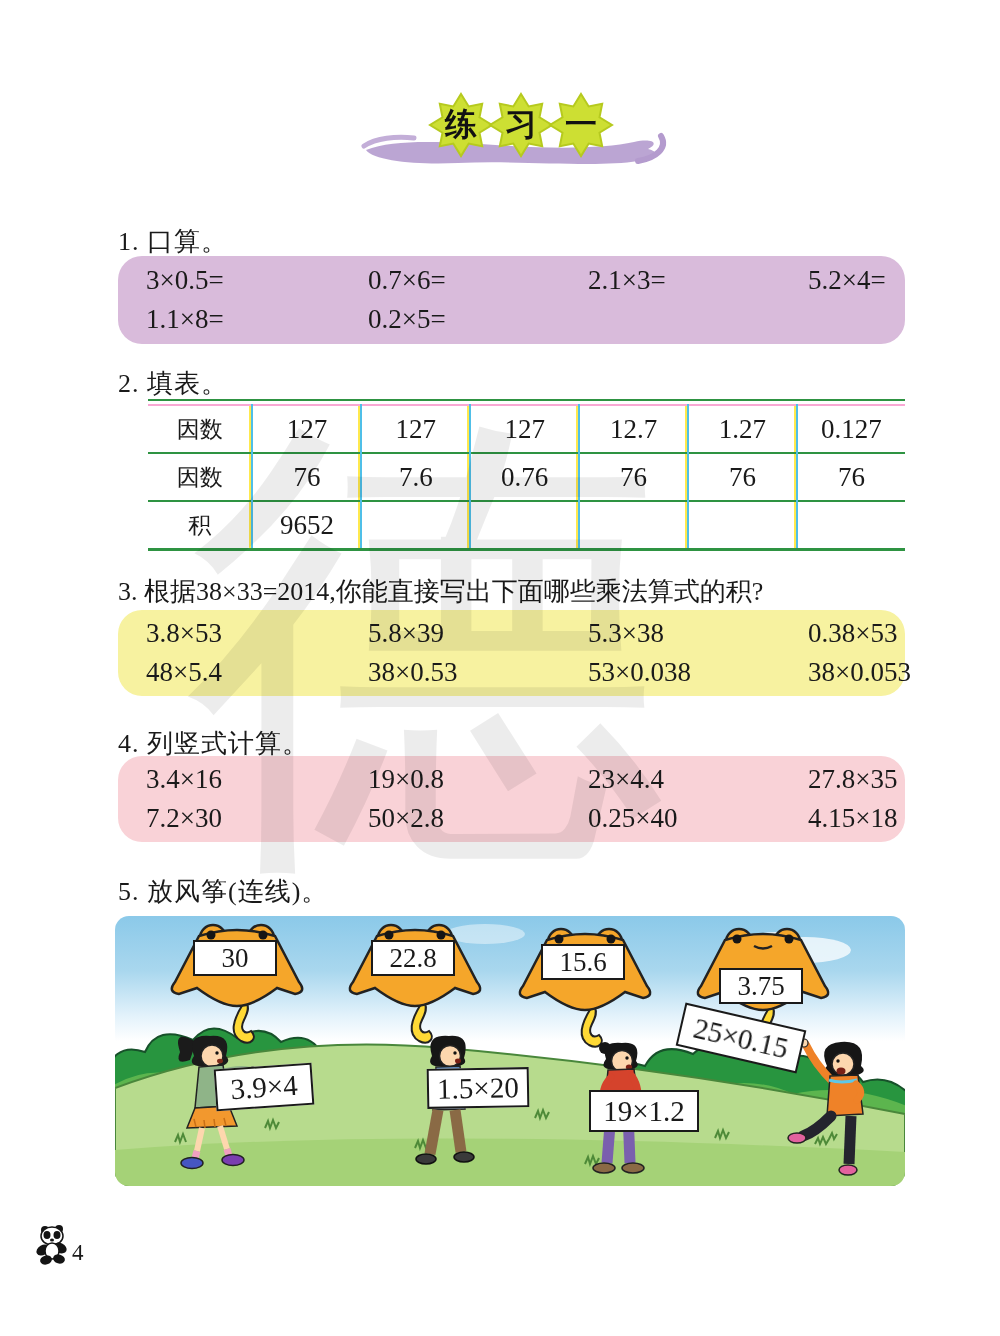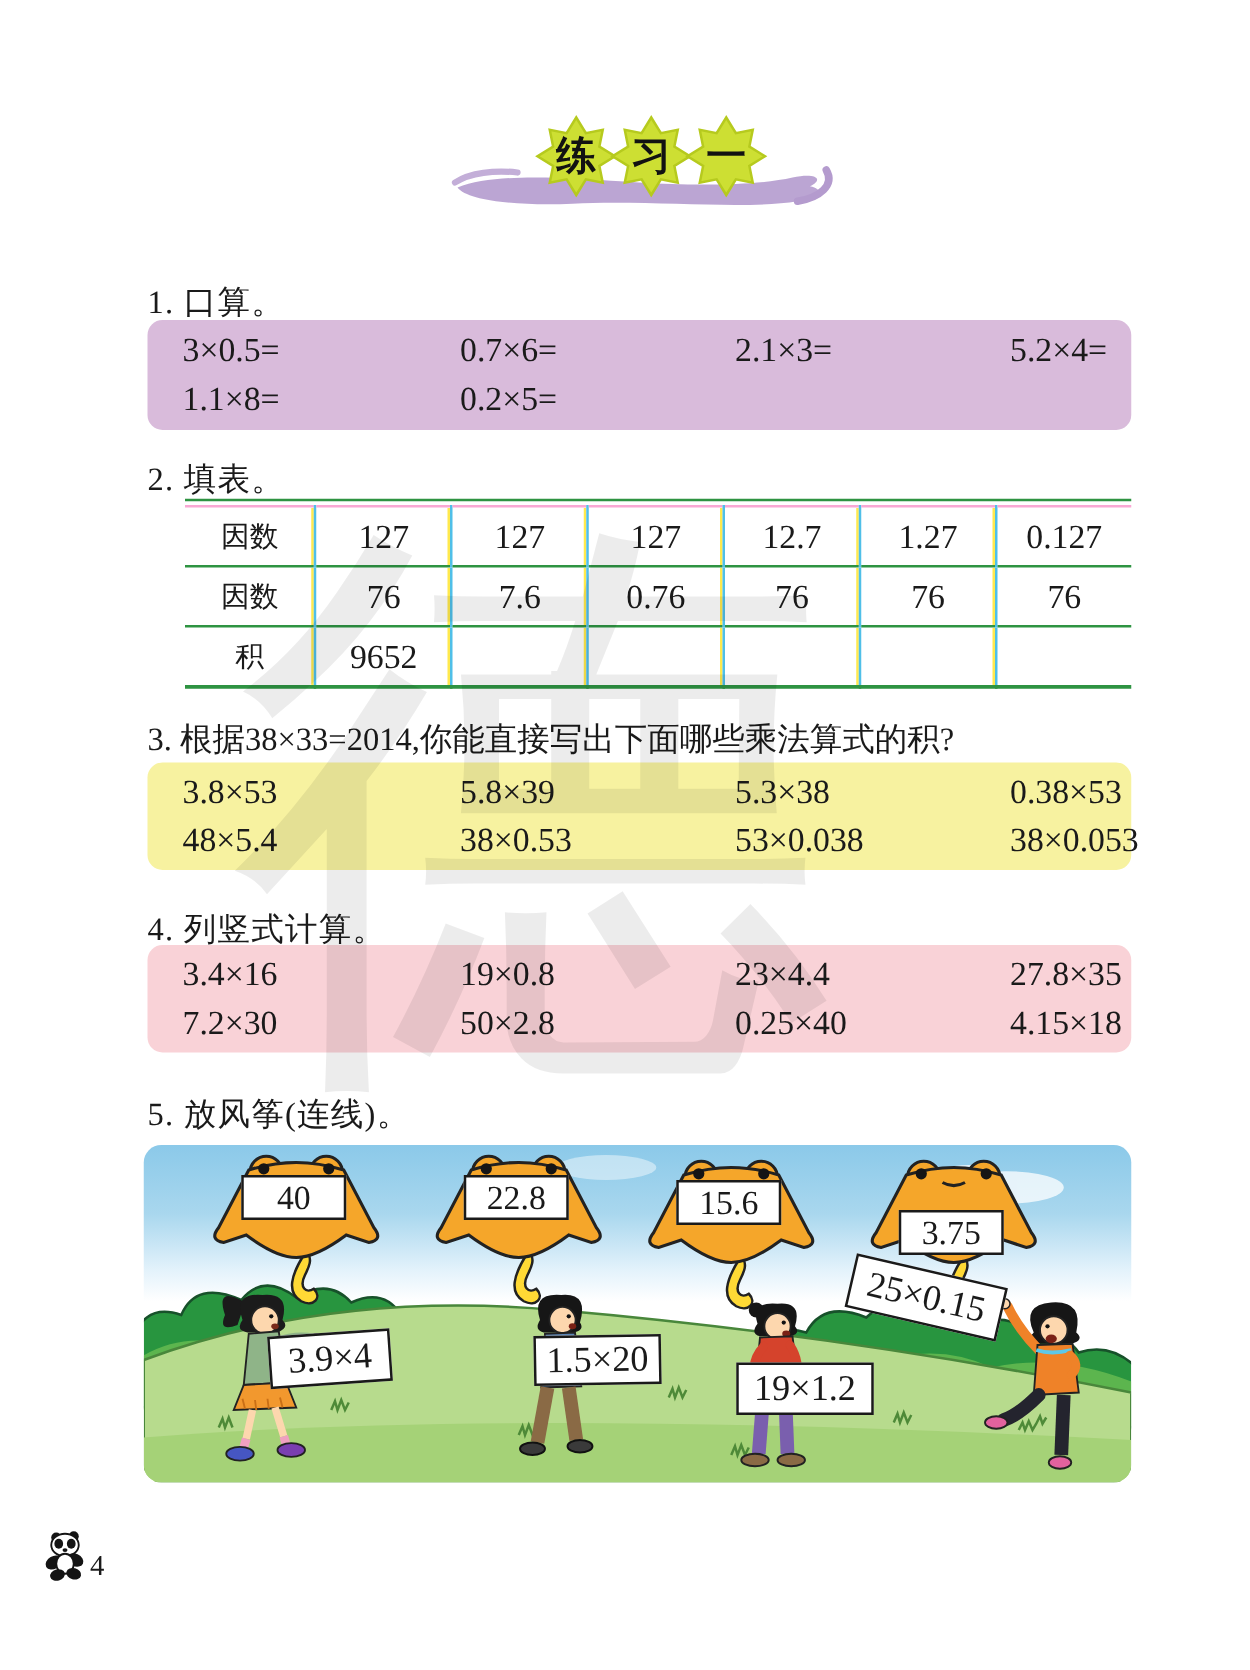--- a/index.html
+++ b/index.html
@@ -12,21 +12,21 @@
   .badge{position:absolute;top:6px;width:66px;height:66px;}
   .badge svg{position:absolute;left:0;top:0;}
   .badge .ch{position:absolute;left:0;top:0;width:66px;height:66px;display:flex;align-items:center;justify-content:center;
              font-size:32px;font-weight:bold;color:#121212;}
   .badge1{left:72px;} .badge2{left:132px;} .badge3{left:192px;}
 
   
   .qh{position:absolute;left:118px;font-size:26px;letter-spacing:1px;white-space:nowrap;}
 
   
-  .exbox{position:absolute;left:118px;width:787px;border-radius:12px;
+  .exbox{position:absolute;left:118px;width:787px;border-radius:24px;
          display:flex;flex-direction:column;justify-content:space-evenly;}
   .exrow{display:grid;grid-template-columns:222px 220px 220px auto;padding-left:28px;}
   .exp{font-size:27px;white-space:nowrap;}
   .box-purple{background:#d9bbdb;top:256px;height:88px;}
   .box-yellow{background:#f7f2a0;top:610px;height:86px;}
   .box-pink  {background:#f9d2d7;top:756px;height:86px;}
 
   
   .tablewrap{position:absolute;left:148px;top:399px;width:757px;border-top:2px solid #2e9342;padding-top:3px;}
   table.fill{border-collapse:collapse;width:757px;border-top:2px solid #f9a8d4;border-bottom:3px solid #2e9342;}
@@ -301,21 +301,21 @@
         <path d="M-13,2 L15,1 L20,40 L-16,42 Z" fill="#ef8228" stroke="#222" stroke-width="1.5"></path>
         <path d="M-14,6 Q-2,10 14,6" stroke="#5ec8e8" stroke-width="3" fill="none"></path>
         <path d="M13,10 Q22,18 14,26" stroke="#ef8228" stroke-width="7" fill="none" stroke-linecap="round"></path>
         <path d="M-12,42 Q-28,58 -40,62" stroke="#24242e" stroke-width="11" fill="none" stroke-linecap="round"></path>
         <path d="M8,42 L6,90" stroke="#24242e" stroke-width="11"></path>
         <ellipse cx="-46" cy="64" rx="9" ry="5" fill="#e2629e" stroke="#222" stroke-width="1.5"></ellipse>
         <ellipse cx="5" cy="96" rx="9" ry="5" fill="#e2629e" stroke="#222" stroke-width="1.5"></ellipse>
       </g>
     </svg>
 
-    <div class="kitelabel" style="left:78px;top:24px;">40</div>
+    <div class="kitelabel" style="left:78px;top:24px;">30</div>
     <div class="kitelabel" style="left:256px;top:24px;">22.8</div>
     <div class="kitelabel" style="left:426px;top:28px;">15.6</div>
     <div class="kitelabel" style="left:604px;top:28px;margin-top:24px;">3.75</div>
 
     <div class="sign" style="left:100px;top:150px;width:98px;height:42px;transform:rotate(-4deg);">3.9×4</div>
     <div class="sign" style="left:312px;top:152px;width:102px;height:40px;transform:rotate(-1deg);">1.5×20</div>
     <div class="sign" style="left:474px;top:174px;width:110px;height:42px;">19×1.2</div>
     <div class="sign" style="left:564px;top:100px;width:124px;height:44px;transform:rotate(13deg);">25×0.15</div>
   </div>
 

